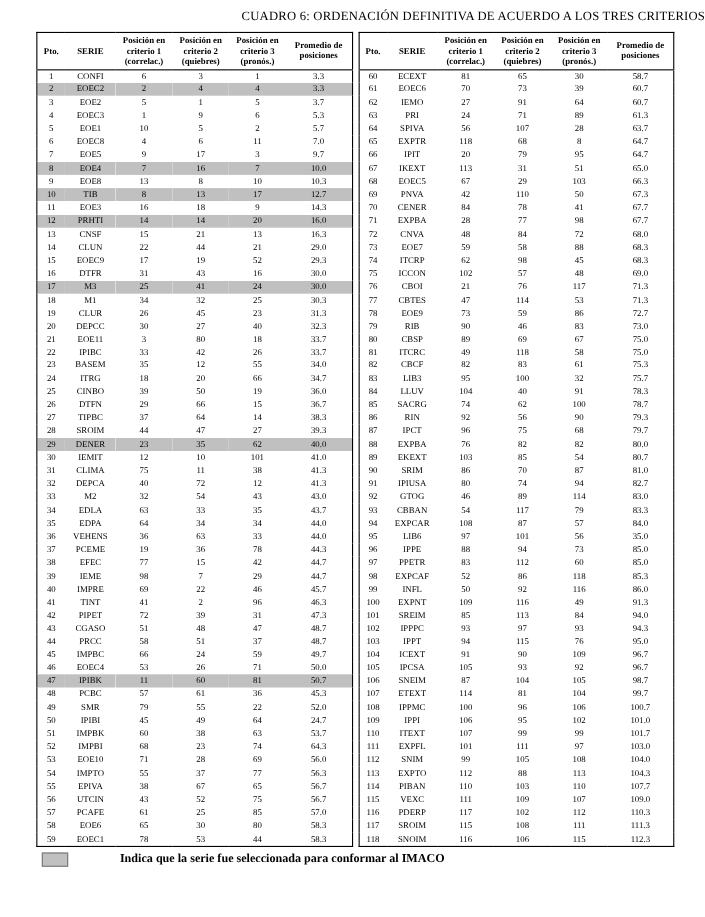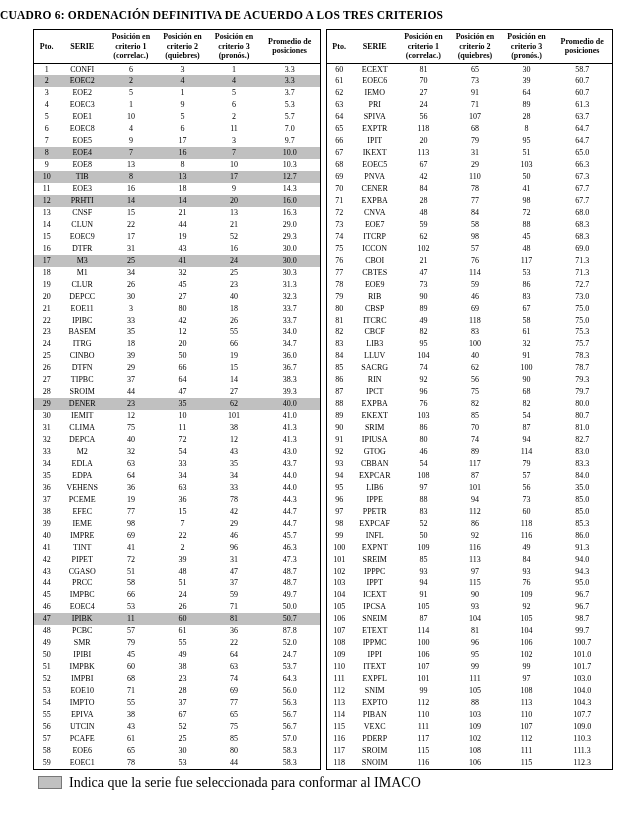--- a/index.html
+++ b/index.html
@@ -6,22 +6,22 @@
   .page{
     position:relative;
     width:641px;height:834px;
     background:#ffffff;
     font-family:"Liberation Serif","DejaVu Serif",serif;
     color:#000;
     overflow:hidden;
     box-sizing:border-box;
   }
   .title{
-    text-align:left;
-    font-weight:bold;
+    text-align:right;
+    font-weight:normal;
     font-size:11.5px;
     padding-top:9px;
     letter-spacing:0.2px;
   }
   .tables{
     display:flex;
     gap:5px;
     margin:8px 28px 0 33px;
   }
   table.crit{
@@ -58,22 +58,23 @@
     gap:7px;
     margin:5px 0 0 38px;
   }
   .legend-swatch{
     width:22px;height:11px;
     background:var(--sel,#c0c0c0);
     border:1px solid #777;
     flex:0 0 auto;
   }
   .legend-text{
-    font-weight:normal;
-    font-size:14px;
+    font-weight:bold;
+    font-size:11px;
+    margin-left:40px;
   }
 </style>
 </head>
 <body>
 
 <div class="page">
 
   <div class="title">CUADRO 6: ORDENACIÓN DEFINITIVA DE ACUERDO A LOS TRES CRITERIOS</div>
 
   <div class="tables">
@@ -473,21 +474,21 @@
             <td>60</td>
             <td>81</td>
             <td>50.7</td>
           </tr>
           <tr>
             <td>48</td>
             <td>PCBC</td>
             <td>57</td>
             <td>61</td>
             <td>36</td>
-            <td>87.8</td>
+            <td>45.3</td>
           </tr>
           <tr>
             <td>49</td>
             <td>SMR</td>
             <td>79</td>
             <td>55</td>
             <td>22</td>
             <td>52.0</td>
           </tr>
           <tr>

